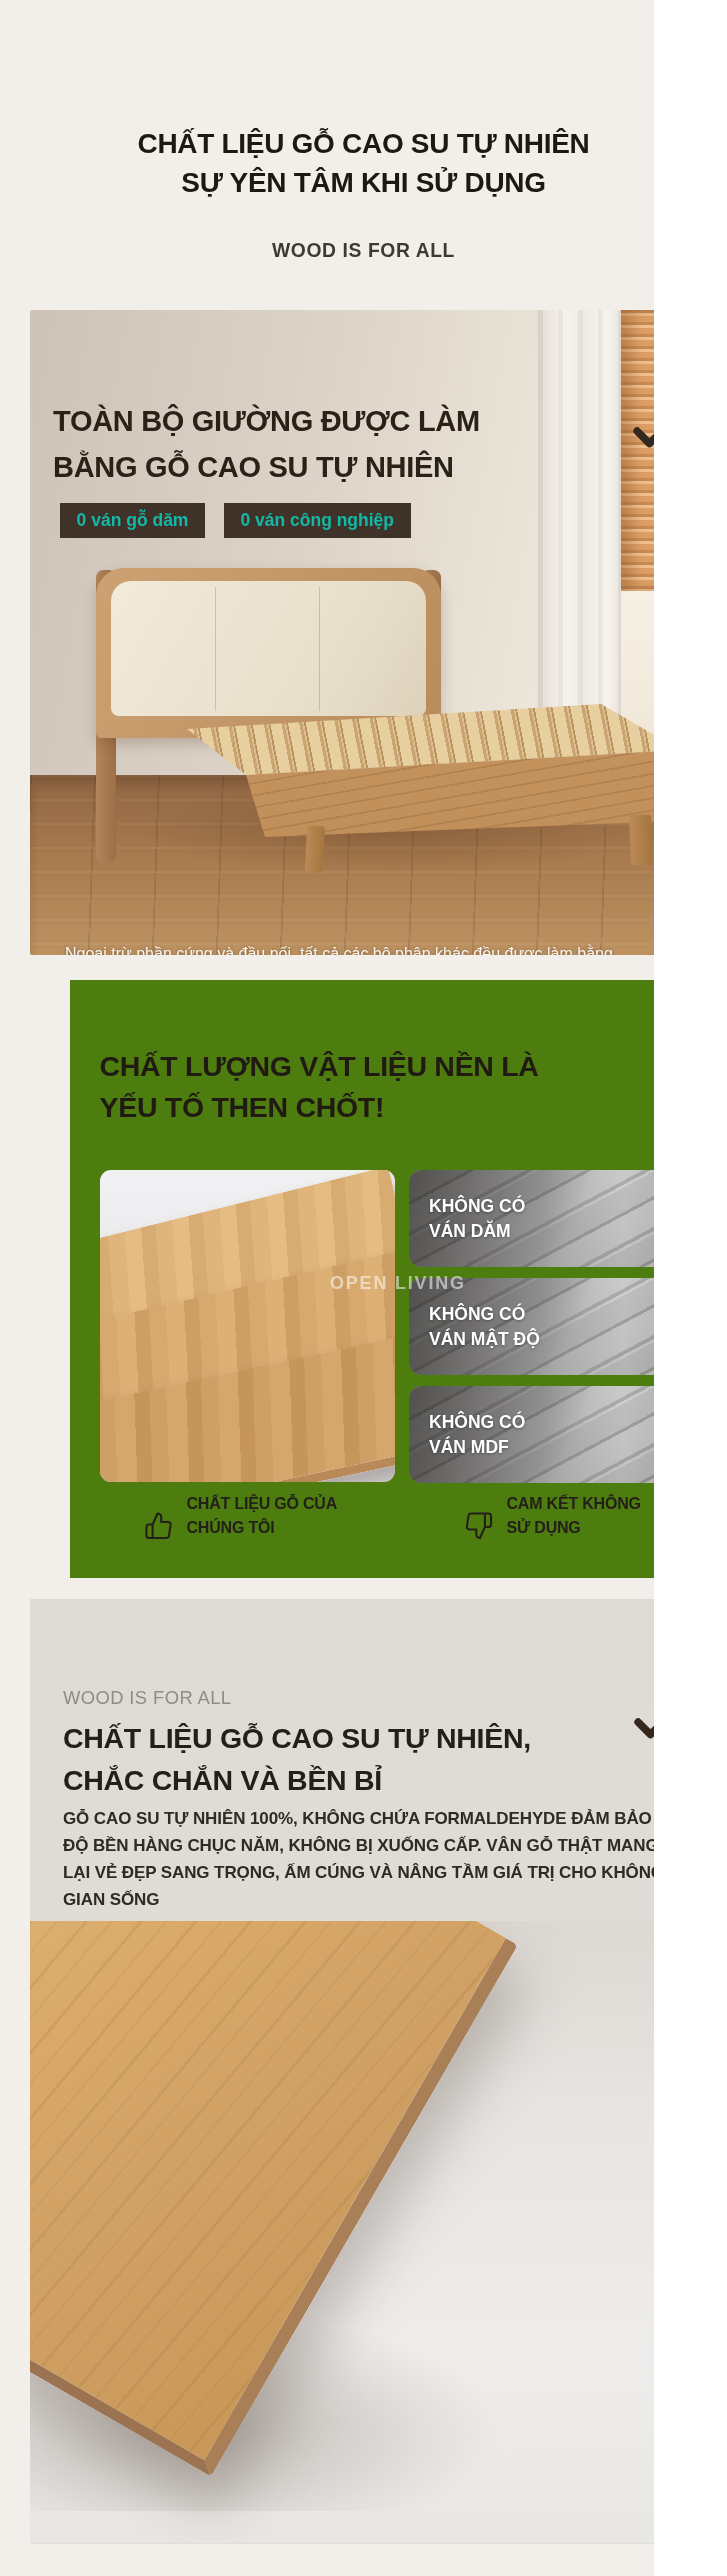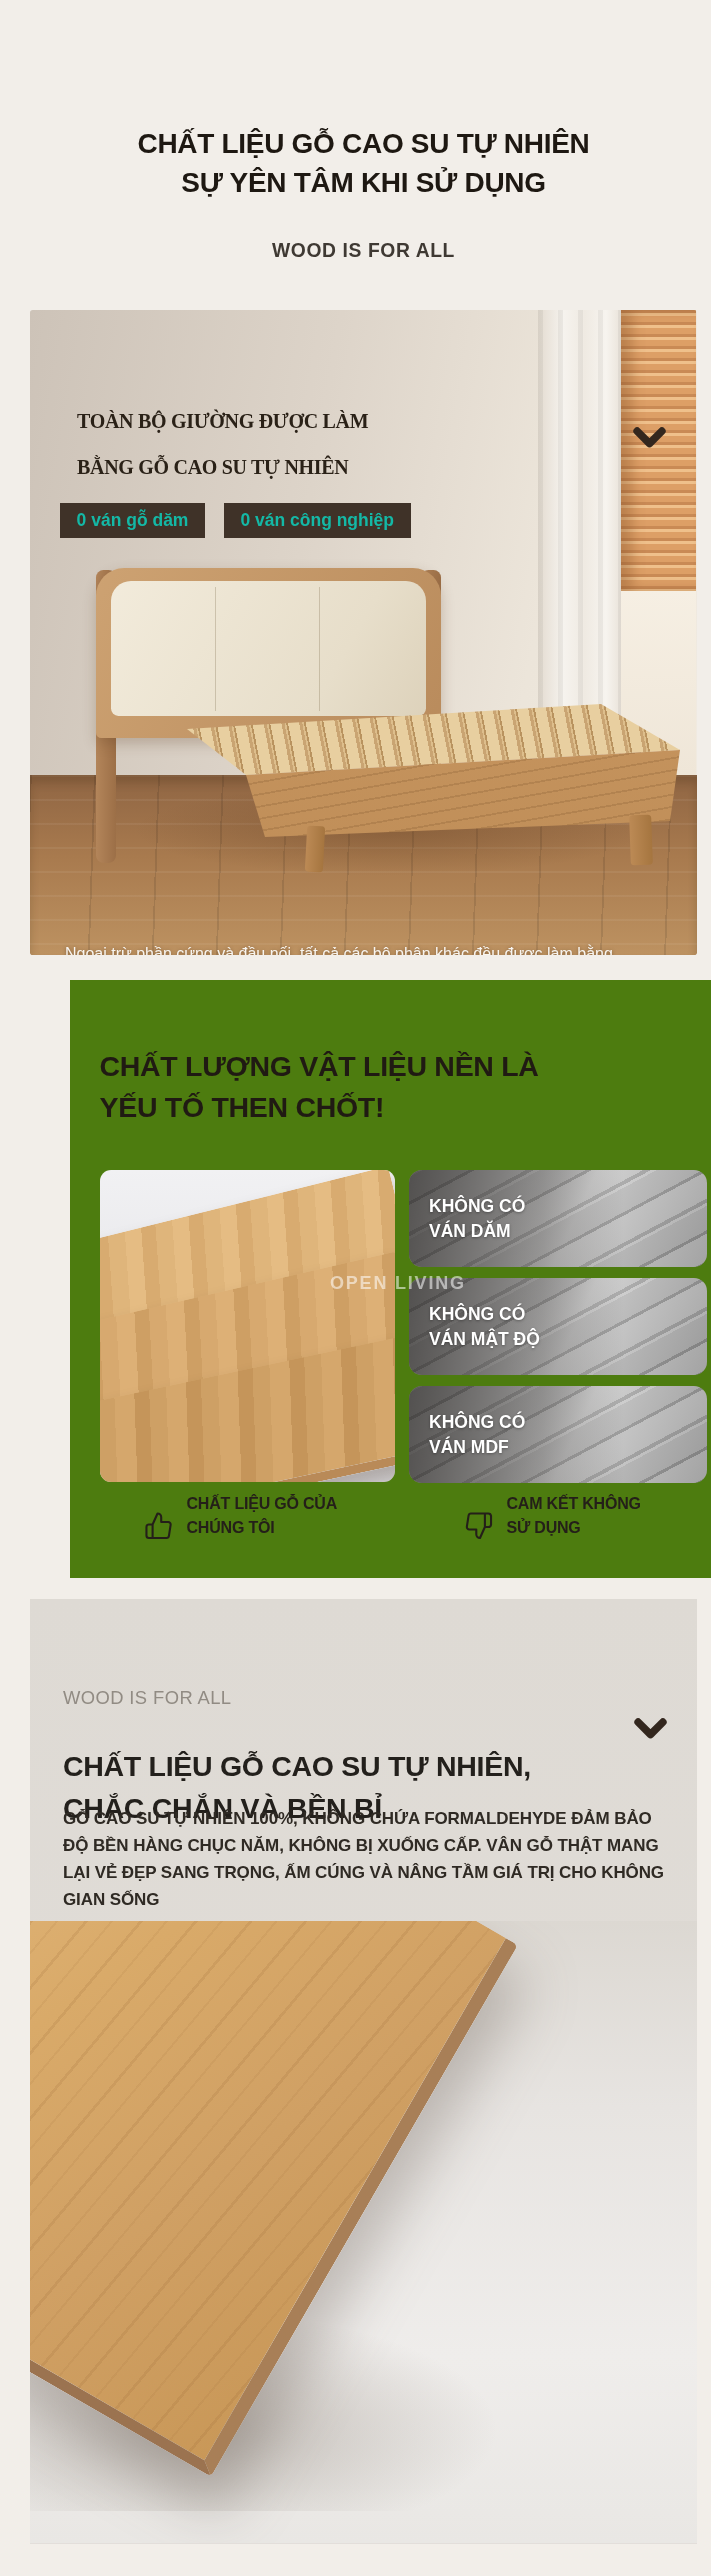--- a/index.html
+++ b/index.html
@@ -1,17 +1,17 @@
 <!DOCTYPE html>
 <html style="font-size:14.7px"><head>
 <meta charset="utf-8">
 <style>
   html,body{margin:0;padding:0;}
   body{font-family:"Liberation Sans","DejaVu Sans",sans-serif;}
-  .page{position:relative;width:711px;height:2576px;background:#F2EEE9;overflow:hidden;}
+  .page{position:relative;width:654px;height:2576px;background:#F2EEE9;overflow:hidden;}
 
   
   .top-title{position:absolute;top:105px;left:0;width:727px;text-align:center;
     font-weight:800;font-size:28px;line-height:39px;letter-spacing:-0.3px;color:#1E1812;}
   .top-title span{display:block;}
   .top-sub{position:absolute;top:238px;left:0;width:727px;text-align:center;
     font-weight:700;font-size:19.3px;line-height:26px;letter-spacing:0.6px;color:#3F3933;}
 
   
   .hero{position:absolute;left:30px;top:310px;width:667px;height:645px;overflow:hidden;
@@ -45,22 +45,22 @@
   .bed-deck{position:absolute;left:0;top:0;width:667px;height:645px;
     clip-path:polygon(157px 419px,571px 394px,650px 440px,216px 465px);
     background:repeating-linear-gradient(79deg,#E8CFA0 0 11px,#C9A472 11px 14px,#DDBE8C 14px 15.7px,#B9935F 15.7px 17.5px);}
   .bed-rail{position:absolute;left:0;top:0;width:667px;height:645px;
     clip-path:polygon(216px 465px,650px 440px,640px 511px,235px 527px);
     background:
       repeating-linear-gradient(170deg,rgba(120,80,40,.22) 0 1.8px,rgba(0,0,0,0) 1.8px 12px),
       linear-gradient(180deg,#D2A26C,#BD8B55);}
   .bed-leg{position:absolute;border-radius:3.7px;background:linear-gradient(90deg,#BC8A55,#A5753F);}
 
-  .hero-title{position:absolute;left:47px;top:88px;font-weight:800;font-size:20px;
-    line-height:46px;color:#2A2117;letter-spacing:-0.3px;font-family:Liberation Serif, serif;}
+  .hero-title{position:absolute;left:23px;top:88px;font-weight:800;font-size:29px;
+    line-height:46px;color:#2A2117;letter-spacing:-0.3px;}
   .hero-title span{display:block;}
   .badge-row{position:absolute;left:30px;top:193px;}
   .badge{display:inline-block;background:#3F3228;color:#14b8a6;font-weight:700;
     font-size:17.5px;line-height:20px;padding:7.4px 16.6px;margin-right:14.7px;}
   .chev{position:absolute;width:33px;height:24px;}
   .chev svg{display:block;}
   .hero-chev{left:603px;top:116px;}
   .hero-caption{position:absolute;left:35px;top:583px;width:552px;color:#F8F5F0;
     font-size:16px;line-height:25px;font-weight:400;text-shadow:0 0.9px 3.7px rgba(60,35,15,.55);margin-top:48px;}
 
@@ -99,21 +99,21 @@
   .note .ic{width:29.5px;height:29.5px;margin-right:13px;margin-top:1.8px;color:#241F19;}
   .note .tx{font-weight:700;font-size:16px;line-height:24px;color:#241F19;letter-spacing:-0.2px;}
   .note .tx span{display:block;}
 
   
   .feat-card{position:absolute;left:30px;top:1599px;width:667px;height:945px;overflow:hidden;
     background:linear-gradient(180deg,#DEDAD4 0%,#E2DEDA 100%);}
   .feat-eyebrow{position:absolute;left:33px;top:87px;font-size:18.4px;line-height:24px;
     color:#918B83;font-weight:400;letter-spacing:0.4px;}
   .feat-title{position:absolute;left:33px;top:118px;font-weight:800;font-size:28.5px;
-    line-height:42px;color:#23201C;letter-spacing:-0.3px;margin-top:28px;}
+    line-height:42px;color:#23201C;letter-spacing:-0.3px;}
   .feat-title span{display:block;}
   .feat-chev{left:604px;top:118px;}
   .feat-body{position:absolute;left:33px;top:206px;width:608px;font-weight:600;
     font-size:17px;line-height:27px;color:#2F2A24;letter-spacing:-0.1px;}
   .feat-photo{position:absolute;left:0;top:322px;width:667px;height:622px;overflow:hidden;
     background:linear-gradient(180deg,#DCD8D2 0%,#E7E4E1 30%,#EFEDEB 70%,#E9E7E4 100%);}
   .board-shadow{position:absolute;left:-37px;top:387px;width:516px;height:203px;
     background:radial-gradient(ellipse at 40% 60%,rgba(120,108,96,.38),rgba(120,108,96,0) 68%);}
   .big-board{position:absolute;left:-78px;top:24px;width:552px;height:603px;
     transform:rotate(30deg);transform-origin:100% 0;border-radius:5.5px;

